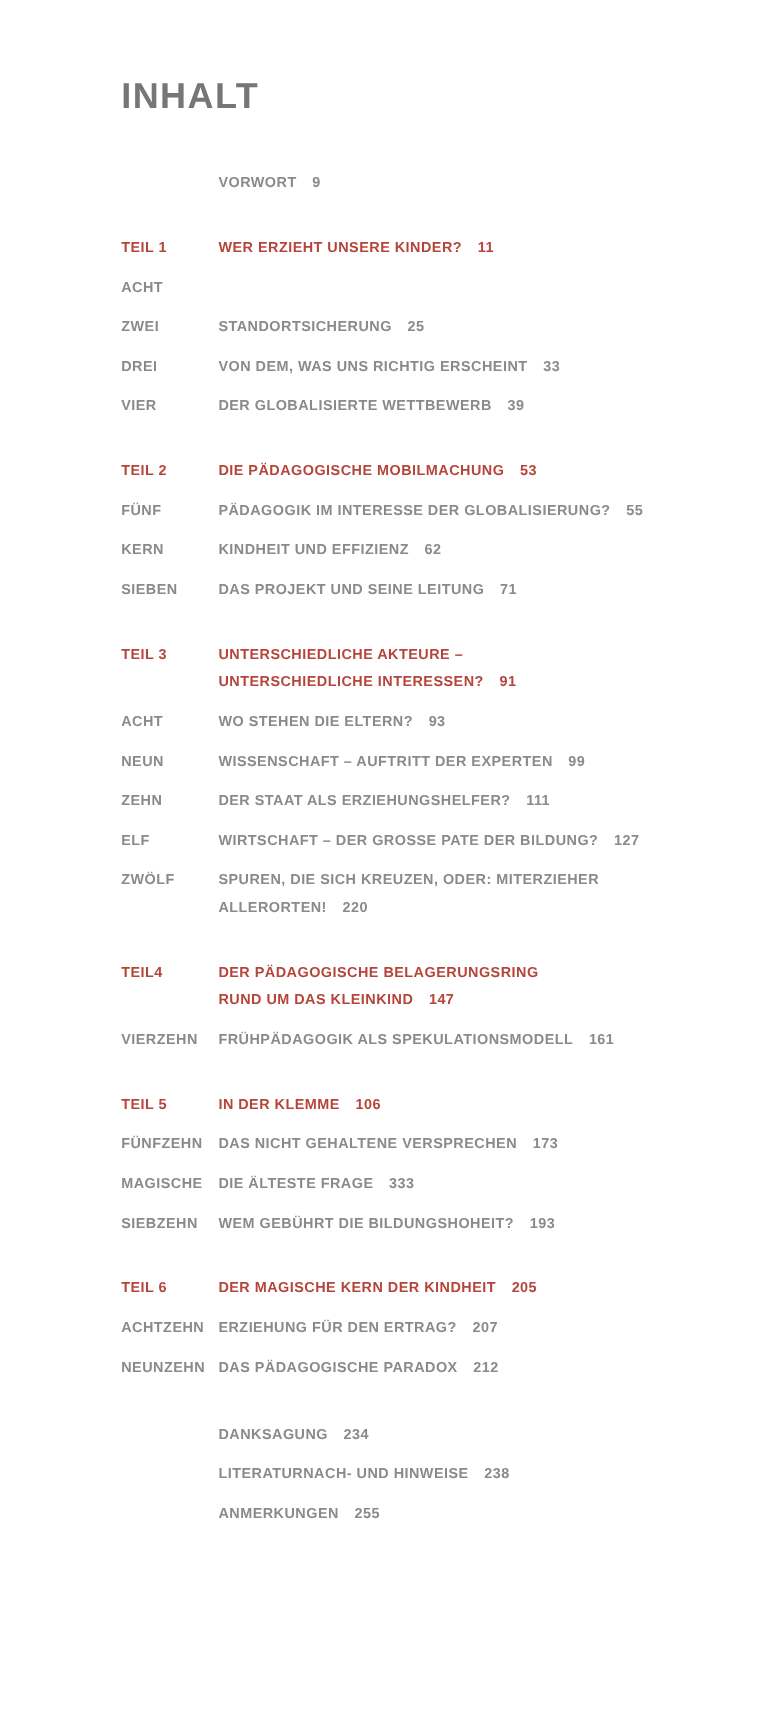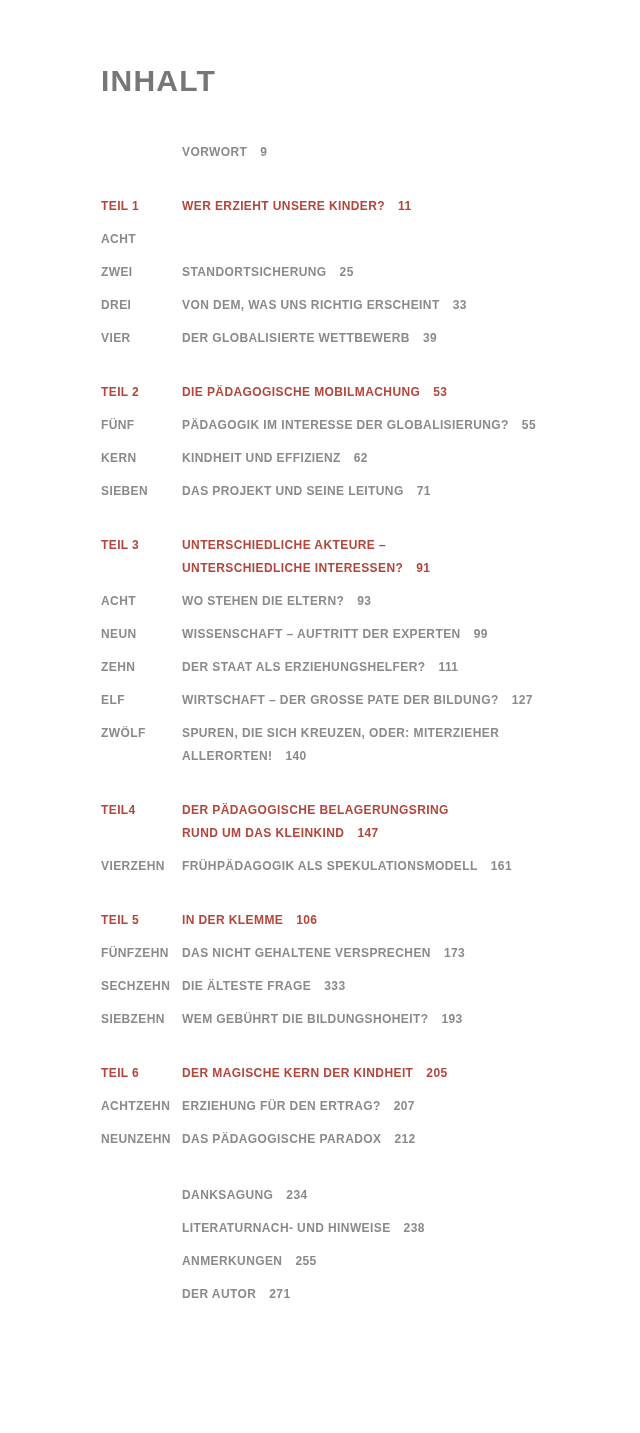--- a/index.html
+++ b/index.html
@@ -161,21 +161,21 @@
         <div class="toc-row">
           <span class="toc-label">ELF</span>
           <span class="toc-title">
             <div class="toc-line">WIRTSCHAFT – DER GROSSE PATE DER BILDUNG?<span class="page-num">127</span></div>
           </span>
         </div>
         <div class="toc-row">
           <span class="toc-label">ZWÖLF</span>
           <span class="toc-title">
             <div class="toc-line">SPUREN, DIE SICH KREUZEN, ODER: MITERZIEHER</div>
-            <div class="toc-line">ALLERORTEN!<span class="page-num">140</span></div>
+            <div class="toc-line">ALLERORTEN!<span class="page-num">220</span></div>
           </span>
         </div>
       </div>
       <div>
         <div class="toc-row heading">
           <span class="toc-label">TEIL4</span>
           <span class="toc-title">
             <div class="toc-line">DER PÄDAGOGISCHE BELAGERUNGSRING</div>
             <div class="toc-line">RUND UM DAS KLEINKIND<span class="page-num">147</span></div>
           </span>
@@ -194,21 +194,21 @@
             <div class="toc-line">IN DER KLEMME<span class="page-num">106</span></div>
           </span>
         </div>
         <div class="toc-row">
           <span class="toc-label">FÜNFZEHN</span>
           <span class="toc-title">
             <div class="toc-line">DAS NICHT GEHALTENE VERSPRECHEN<span class="page-num">173</span></div>
           </span>
         </div>
         <div class="toc-row">
-          <span class="toc-label">SECHZEHN</span>
+          <span class="toc-label">MAGISCHE</span>
           <span class="toc-title">
             <div class="toc-line">DIE ÄLTESTE FRAGE<span class="page-num">333</span></div>
           </span>
         </div>
         <div class="toc-row">
           <span class="toc-label">SIEBZEHN</span>
           <span class="toc-title">
             <div class="toc-line">WEM GEBÜHRT DIE BILDUNGSHOHEIT?<span class="page-num">193</span></div>
           </span>
         </div>
@@ -244,22 +244,16 @@
       <div class="toc-row">
         <span class="toc-label"></span>
         <span class="toc-title">
           <div class="toc-line">LITERATURNACH- UND HINWEISE<span class="page-num">238</span></div>
         </span>
       </div>
       <div class="toc-row">
         <span class="toc-label"></span>
         <span class="toc-title">
           <div class="toc-line">ANMERKUNGEN<span class="page-num">255</span></div>
-        </span>
-      </div>
-      <div class="toc-row">
-        <span class="toc-label"></span>
-        <span class="toc-title">
-          <div class="toc-line">DER AUTOR<span class="page-num">271</span></div>
         </span>
       </div>
     </div>
 </div>
 
 </body></html>

